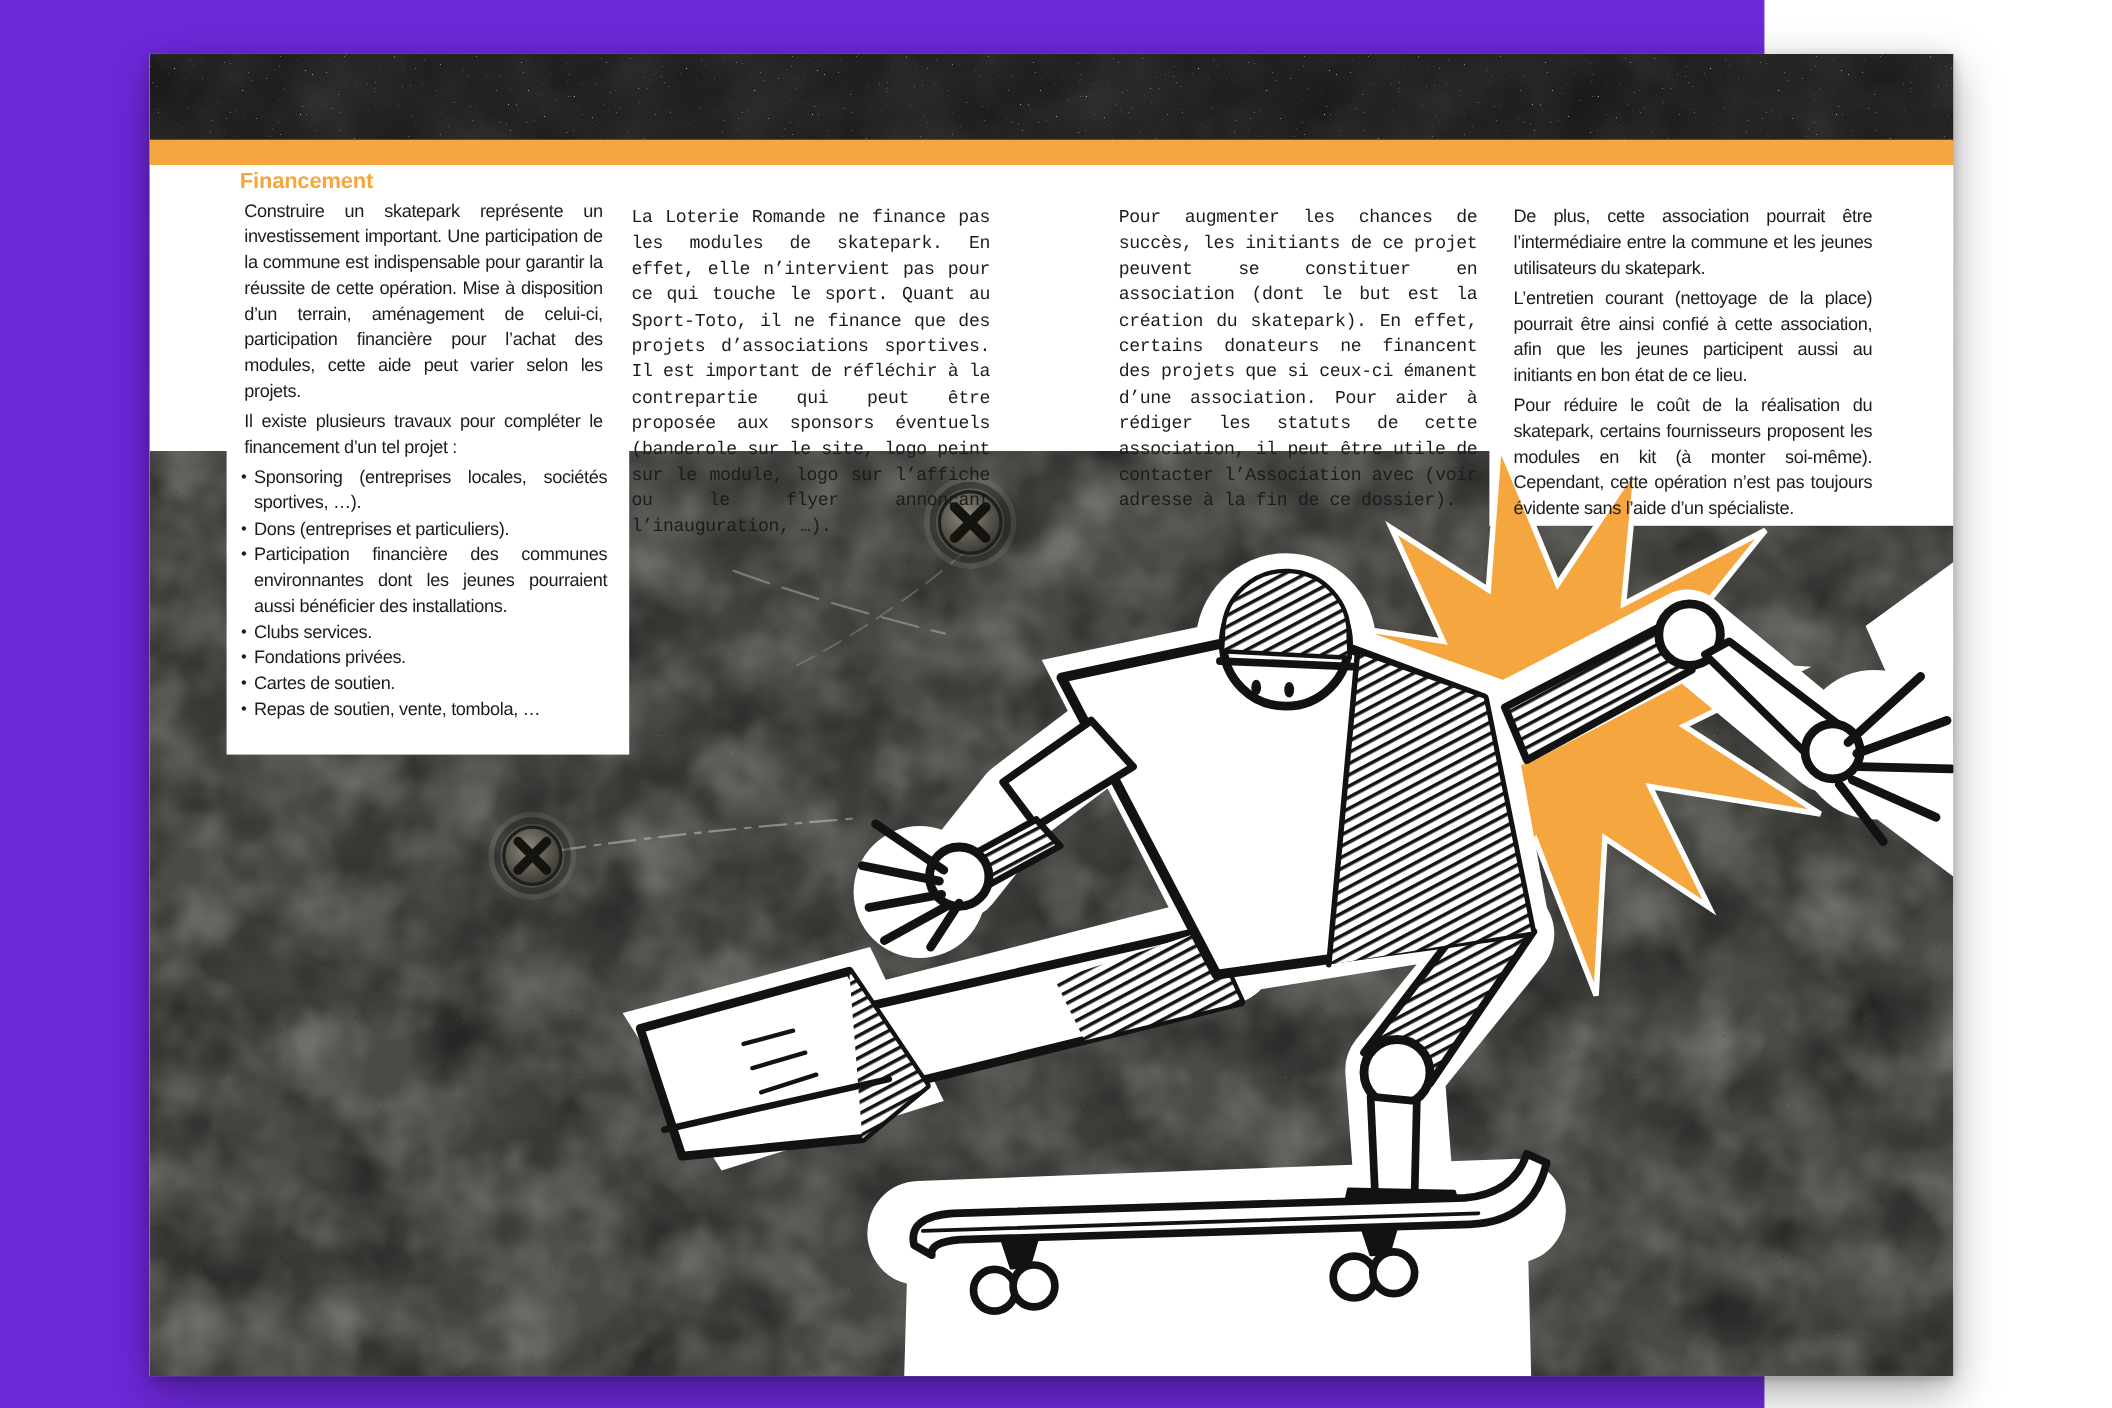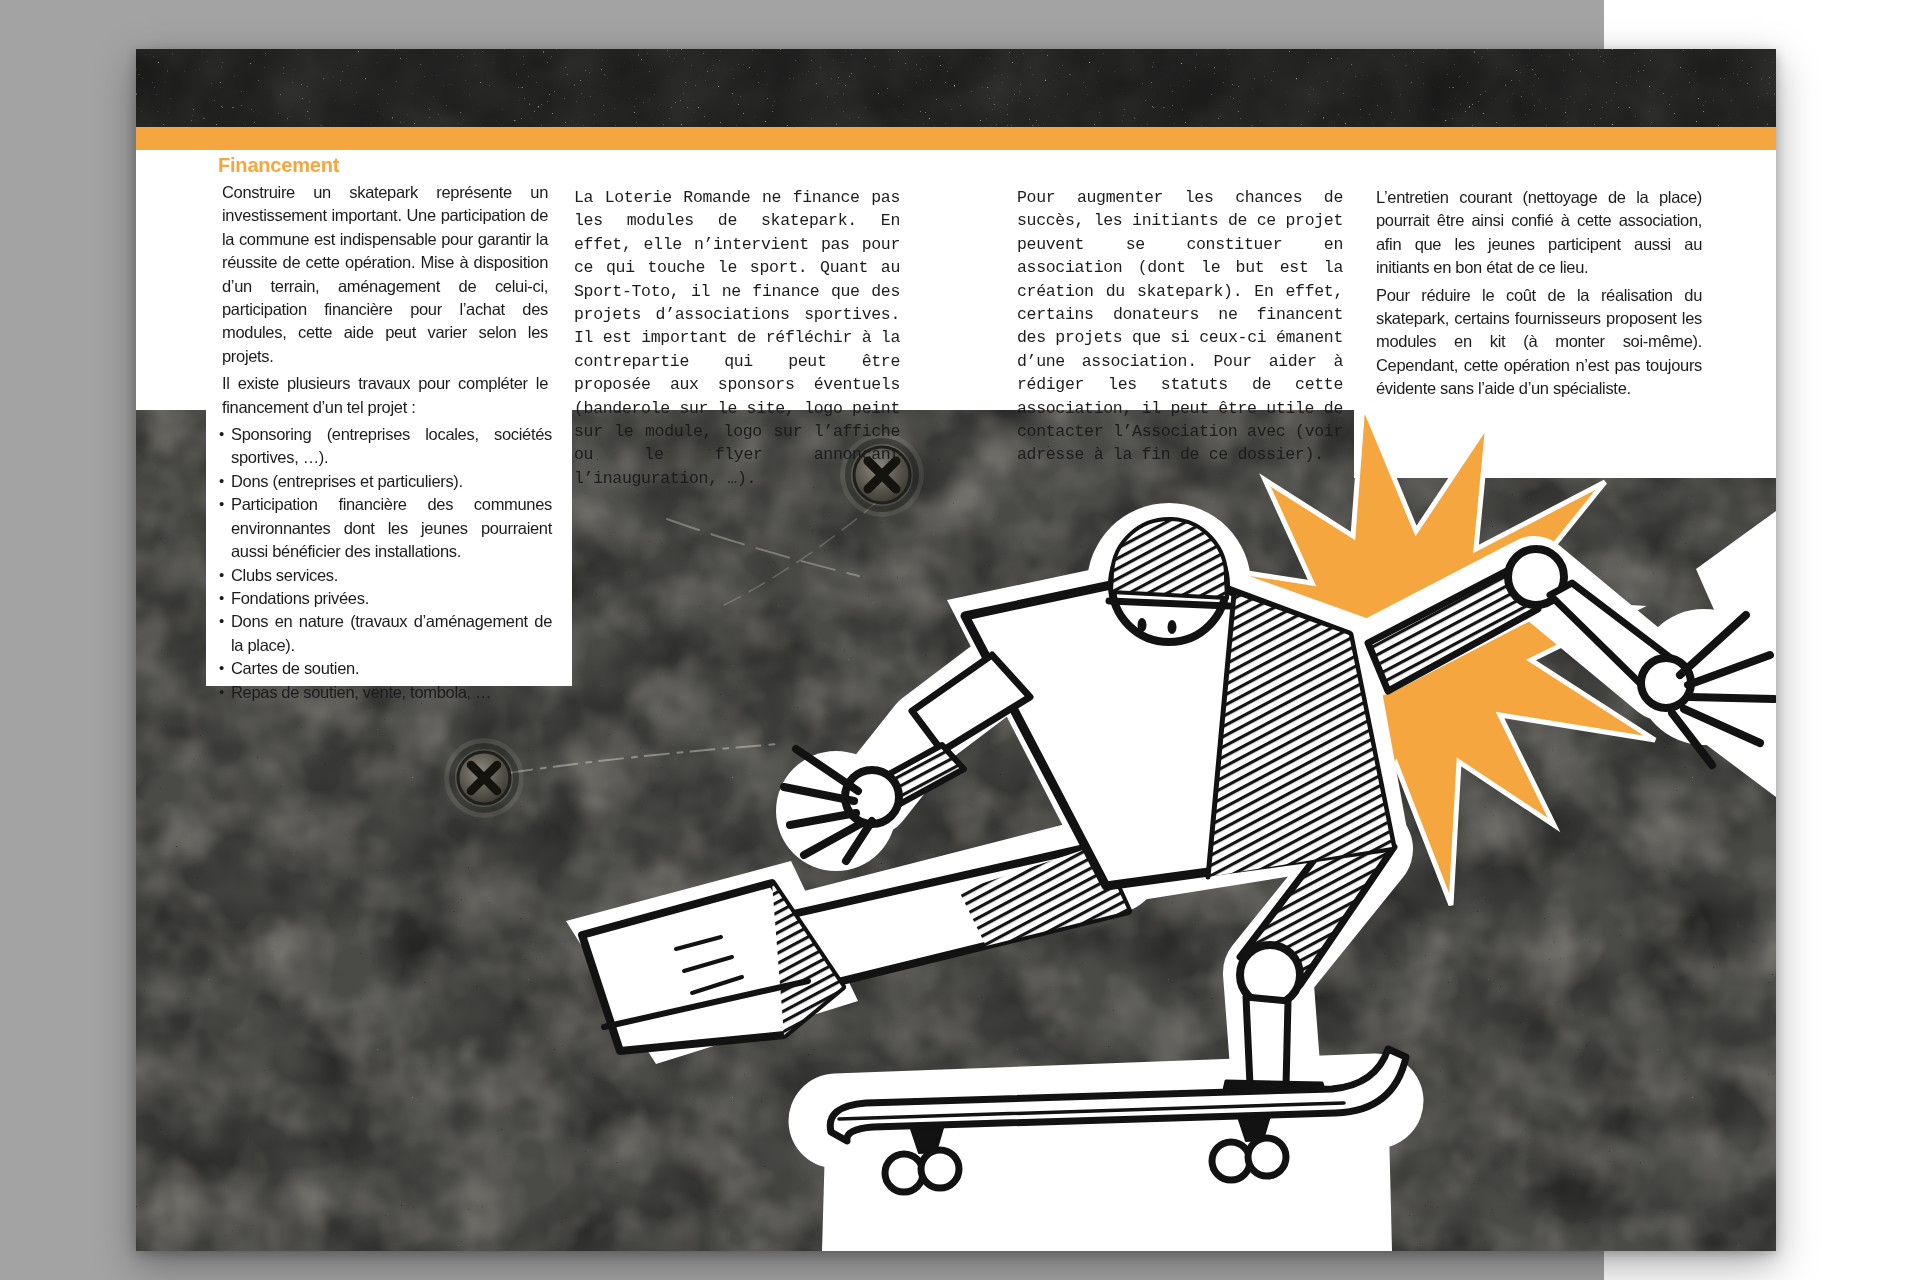--- a/index.html
+++ b/index.html
@@ -6,21 +6,21 @@
     --accent:#F6A63F;
     --ink:#1c1c1c;
     --asphalt:#4a4a47;
   }
   *{box-sizing:border-box;}
   html,body{margin:0;padding:0;}
   body{
     width:1920px;height:1280px;background:#ffffff;
     font-family:"Liberation Sans",sans-serif;overflow:hidden;
   }
-  .stage{position:relative;width:1604px;height:1280px;background:#a3a3a3;}
+  .stage{position:relative;width:1604px;height:1280px;background:#6d28d9;}
   .page{
     position:absolute;left:136px;top:49px;width:1640px;height:1202px;
     background:#fff;box-shadow:0 14px 38px rgba(0,0,0,.34),0 3px 10px rgba(0,0,0,.22);
     overflow:hidden;
   }
   .asphalt-svg{position:absolute;left:0;top:0;z-index:0;}
   .orange-bar{
     position:absolute;left:0;top:78px;width:1640px;height:23px;
     background:var(--accent);z-index:2;
   }
@@ -221,33 +221,33 @@
     <div class="tc c1">
       <h2 class="section-heading">Financement</h2>
       <p>Construire un skatepark représente un investissement important. Une participation de la commune est indispensable pour garantir la réussite de cette opération. Mise à disposition d’un terrain, aménagement de celui-ci, participation financière pour l’achat des modules, cette aide peut varier selon les projets.</p>
       <p>Il existe plusieurs travaux pour compléter le financement d’un tel projet :</p>
       <ul class="bullets">
         <li>Sponsoring (entreprises locales, sociétés sportives, …).</li>
         <li>Dons (entreprises et particuliers).</li>
         <li>Participation financière des communes environnantes dont les jeunes pourraient aussi bénéficier des installations.</li>
         <li>Clubs services.</li>
         <li>Fondations privées.</li>
-        <li>Dons en nature (travaux d’aménagement de la place).</li>
         <li>Cartes de soutien.</li>
         <li>Repas de soutien, vente, tombola, …</li>
       </ul>
     </div>
 
     <div class="tc c2">
       <p>La Loterie Romande ne finance pas les modules de skatepark. En effet, elle n’intervient pas pour ce qui touche le sport. Quant au Sport-Toto, il ne finance que des projets d’associations sportives. Il est important de réfléchir à la contrepartie qui peut être proposée aux sponsors éventuels (banderole sur le site, logo peint sur le module, logo sur l’affiche ou le flyer annonçant l’inauguration, …).</p>
     </div>
 
     <div class="tc c3">
       <p>Pour augmenter les chances de succès, les initiants de ce projet peuvent se constituer en association (dont le but est la création du skatepark). En effet, certains donateurs ne financent des projets que si ceux-ci émanent d’une association. Pour aider à rédiger les statuts de cette association, il peut être utile de contacter l’Association avec (voir adresse à la fin de ce dossier).</p>
     </div>
 
     <div class="tc c4">
+      <p>De plus, cette association pourrait être l’intermédiaire entre la commune et les jeunes utilisateurs du skatepark.</p>
       <p>L’entretien courant (nettoyage de la place) pourrait être ainsi confié à cette association, afin que les jeunes participent aussi au initiants en bon état de ce lieu.</p>
       <p>Pour réduire le coût de la réalisation du skatepark, certains fournisseurs proposent les modules en kit (à monter soi-même). Cependant, cette opération n’est pas toujours évidente sans l’aide d’un spécialiste.</p>
     </div>
 
   </div>
 </div>
 
 </body></html>

